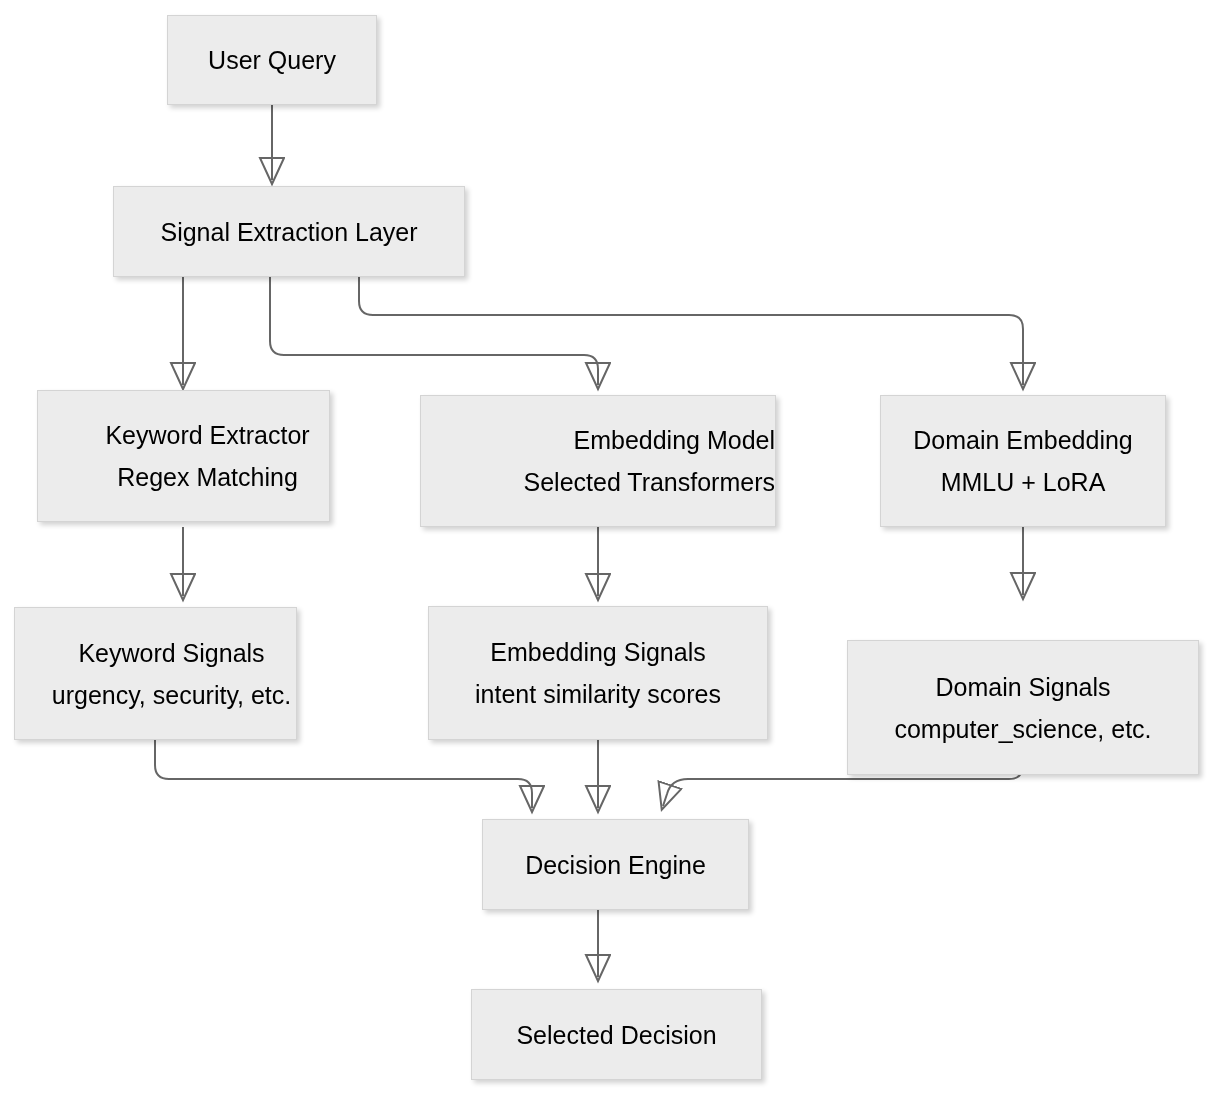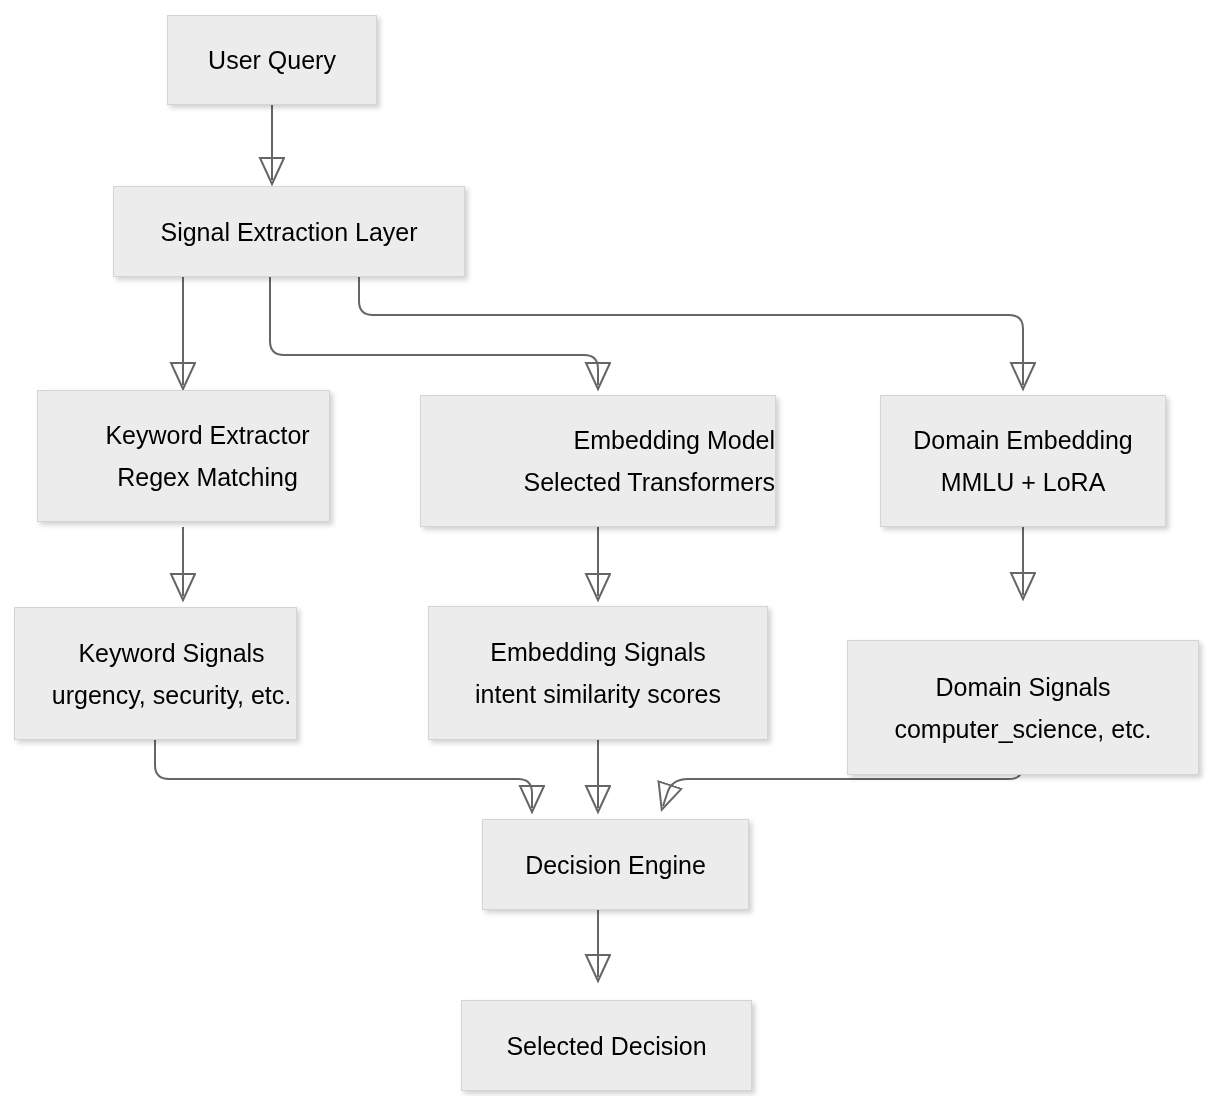--- a/index.html
+++ b/index.html
@@ -100,17 +100,17 @@
 
   <div class="node" style="left:847px; top:605px; width:352px; height:135px;margin-top:35px;">
     <span>Domain Signals</span>
     <span>computer_science, etc.</span>
   </div>
 
   <div class="node" style="left:482px; top:819px; width:267px; height:91px;">
     <span>Decision Engine</span>
   </div>
 
-  <div class="node" style="left:461px; top:989px; width:291px; height:91px;margin-top:11px;">
+  <div class="node" style="left:471px; top:989px; width:291px; height:91px;">
     <span>Selected Decision</span>
   </div>
 
 </div>
 
 </body></html>

